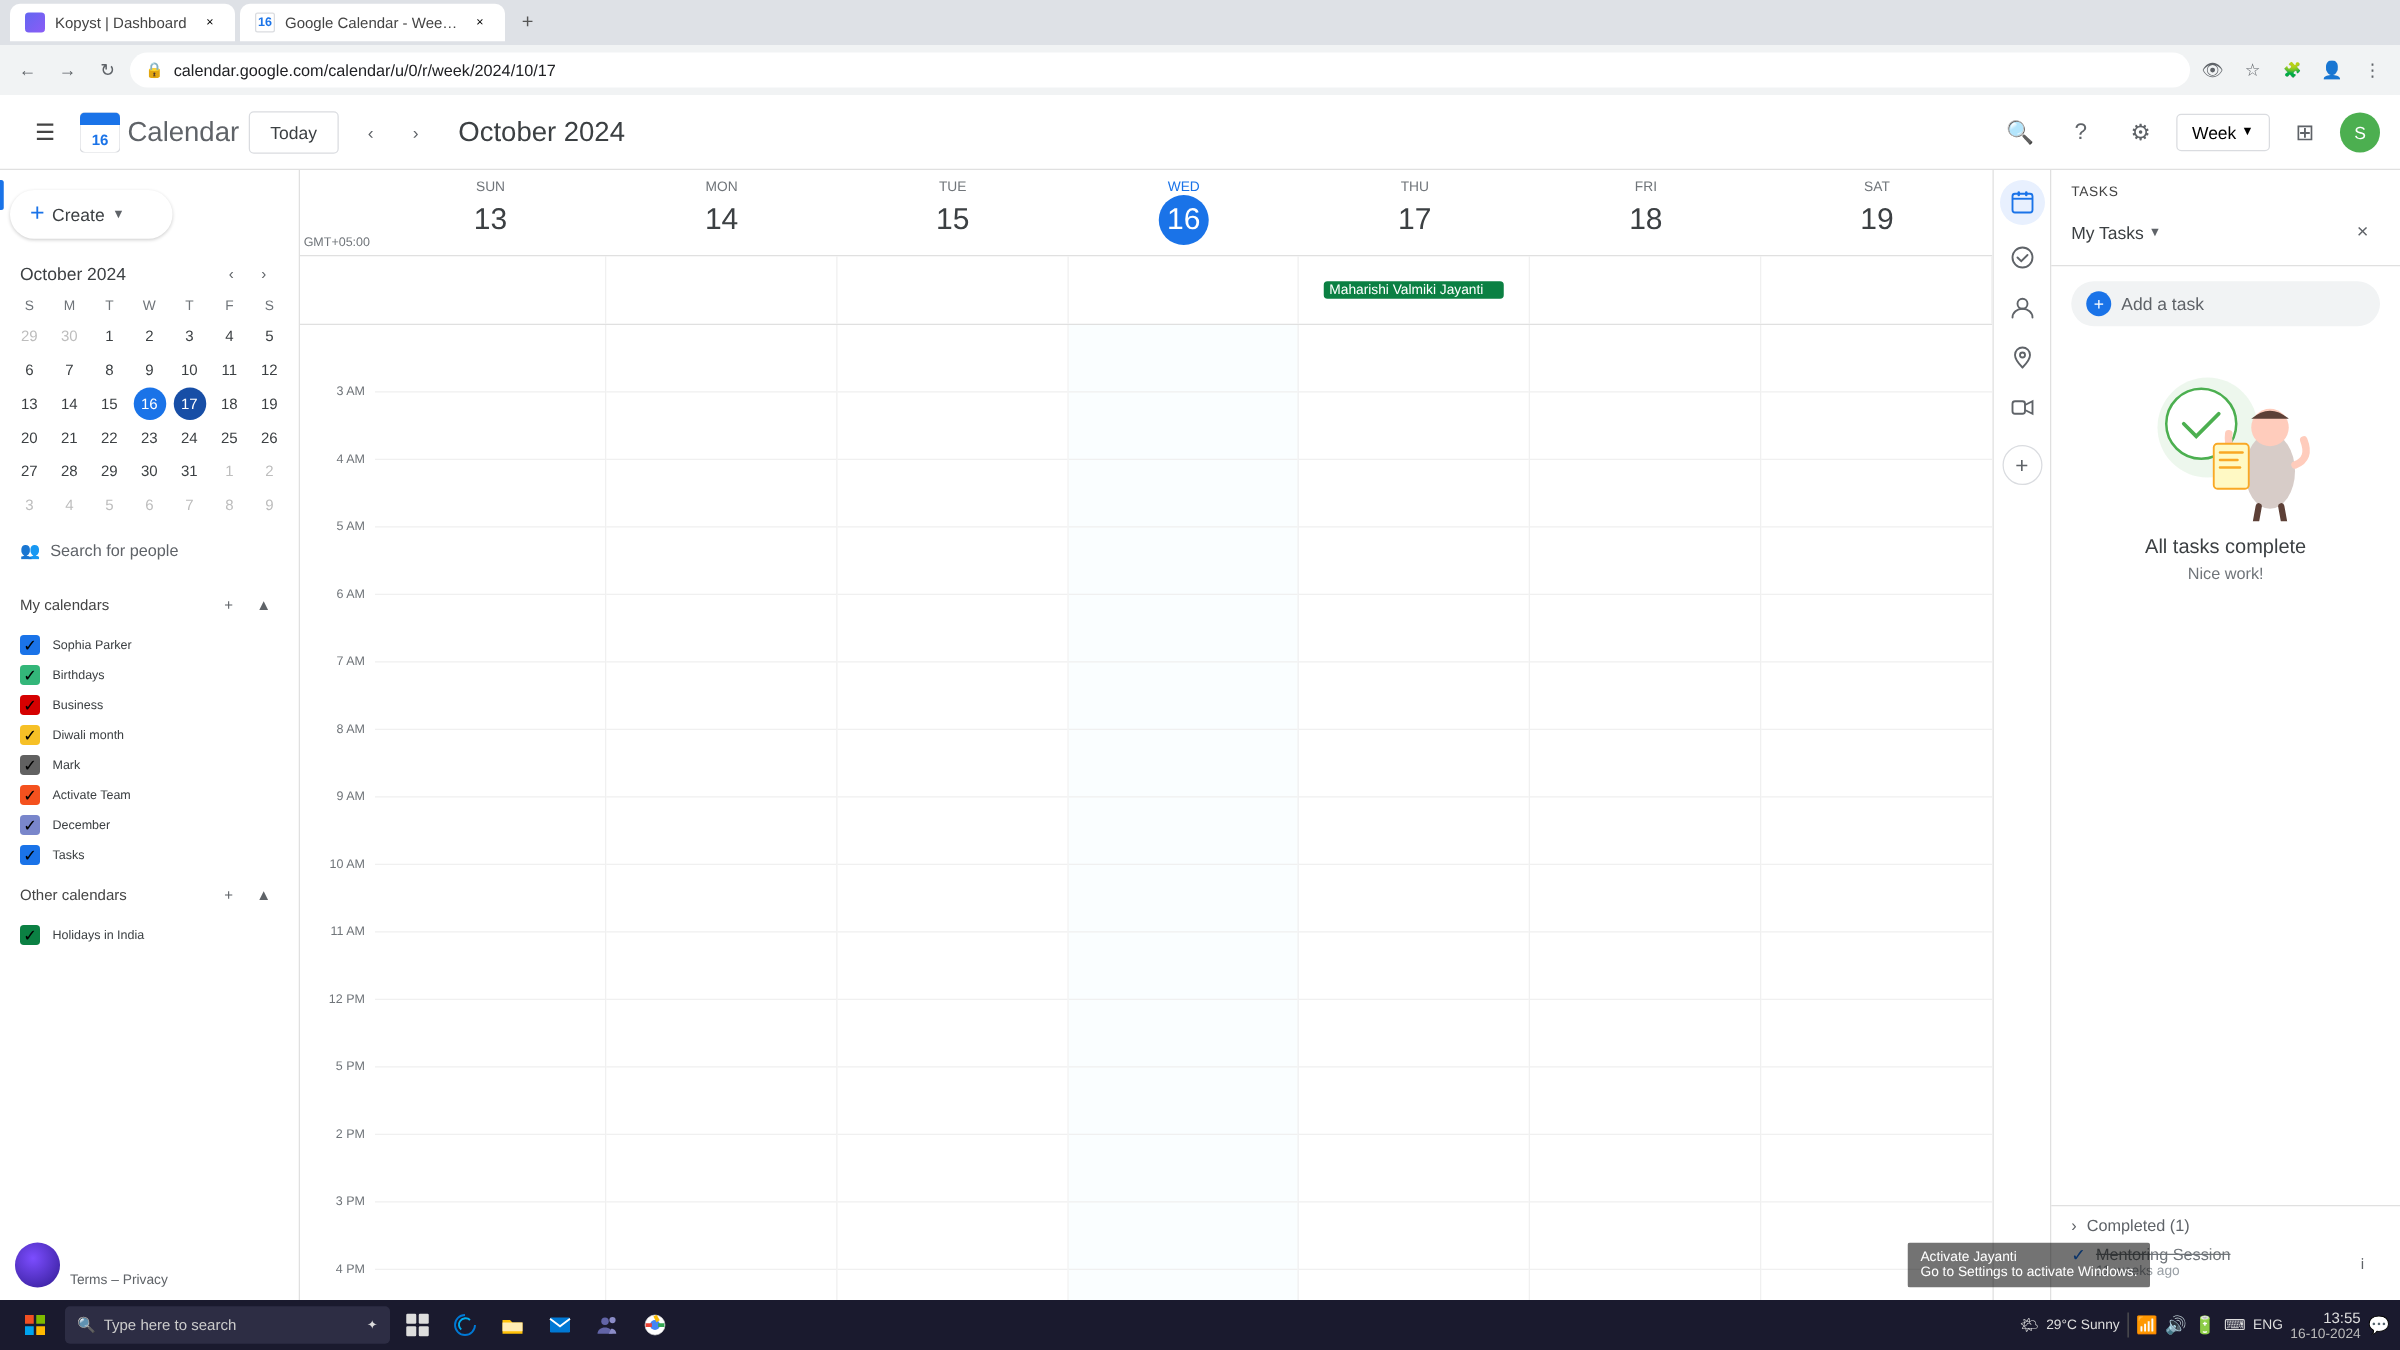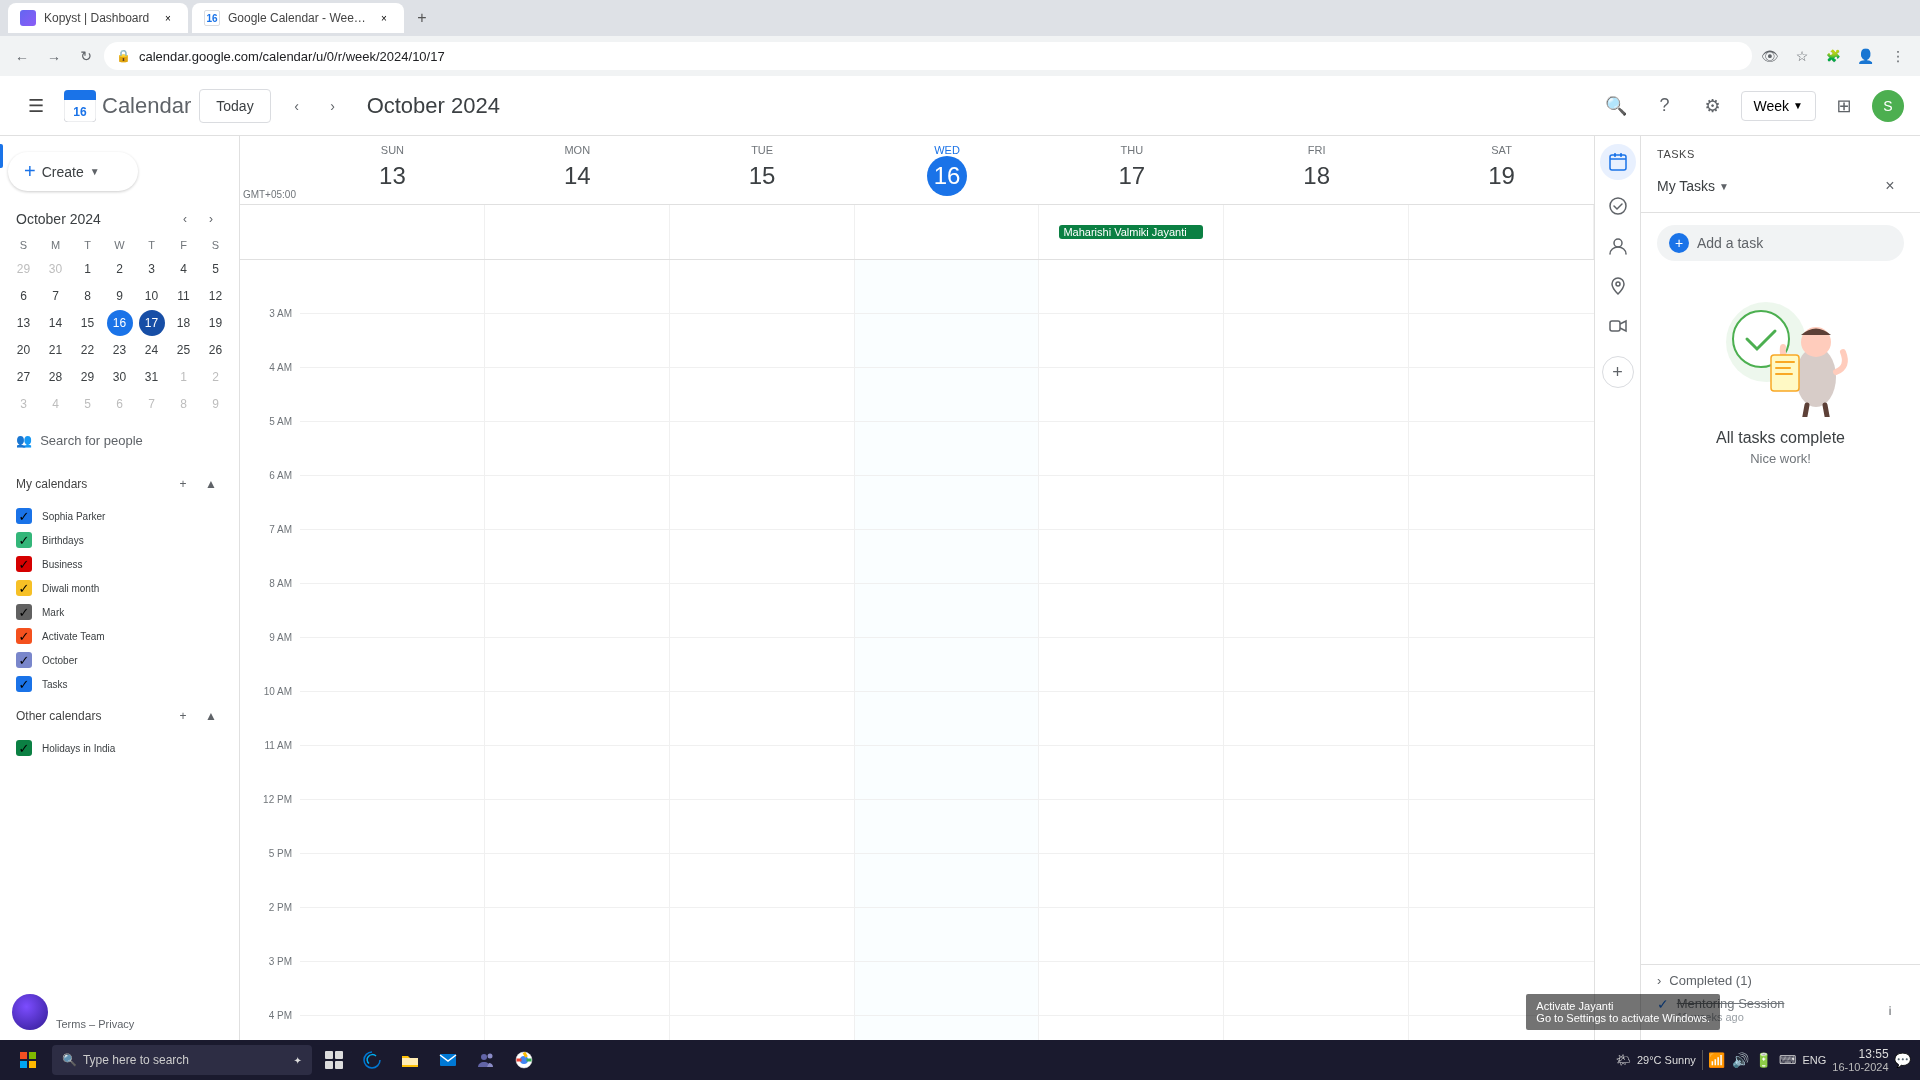--- a/index.html
+++ b/index.html
@@ -277,21 +277,21 @@
         <div class="calendar-item">
           <div class="cal-checkbox" style="background:#616161;">✓</div>
           <span class="cal-label">Mark</span>
         </div>
         <div class="calendar-item">
           <div class="cal-checkbox" style="background:#f4511e;">✓</div>
           <span class="cal-label">Activate Team</span>
         </div>
         <div class="calendar-item">
           <div class="cal-checkbox" style="background:#7986cb;">✓</div>
-          <span class="cal-label">October</span>
+          <span class="cal-label">December</span>
         </div>
         <div class="calendar-item">
           <div class="cal-checkbox" style="background:#1a73e8;">✓</div>
           <span class="cal-label">Tasks</span>
         </div>
       </div>
 
       <div class="section-header">
         <span class="section-title">Other calendars</span>
         <div style="display:flex;gap:4px;">

